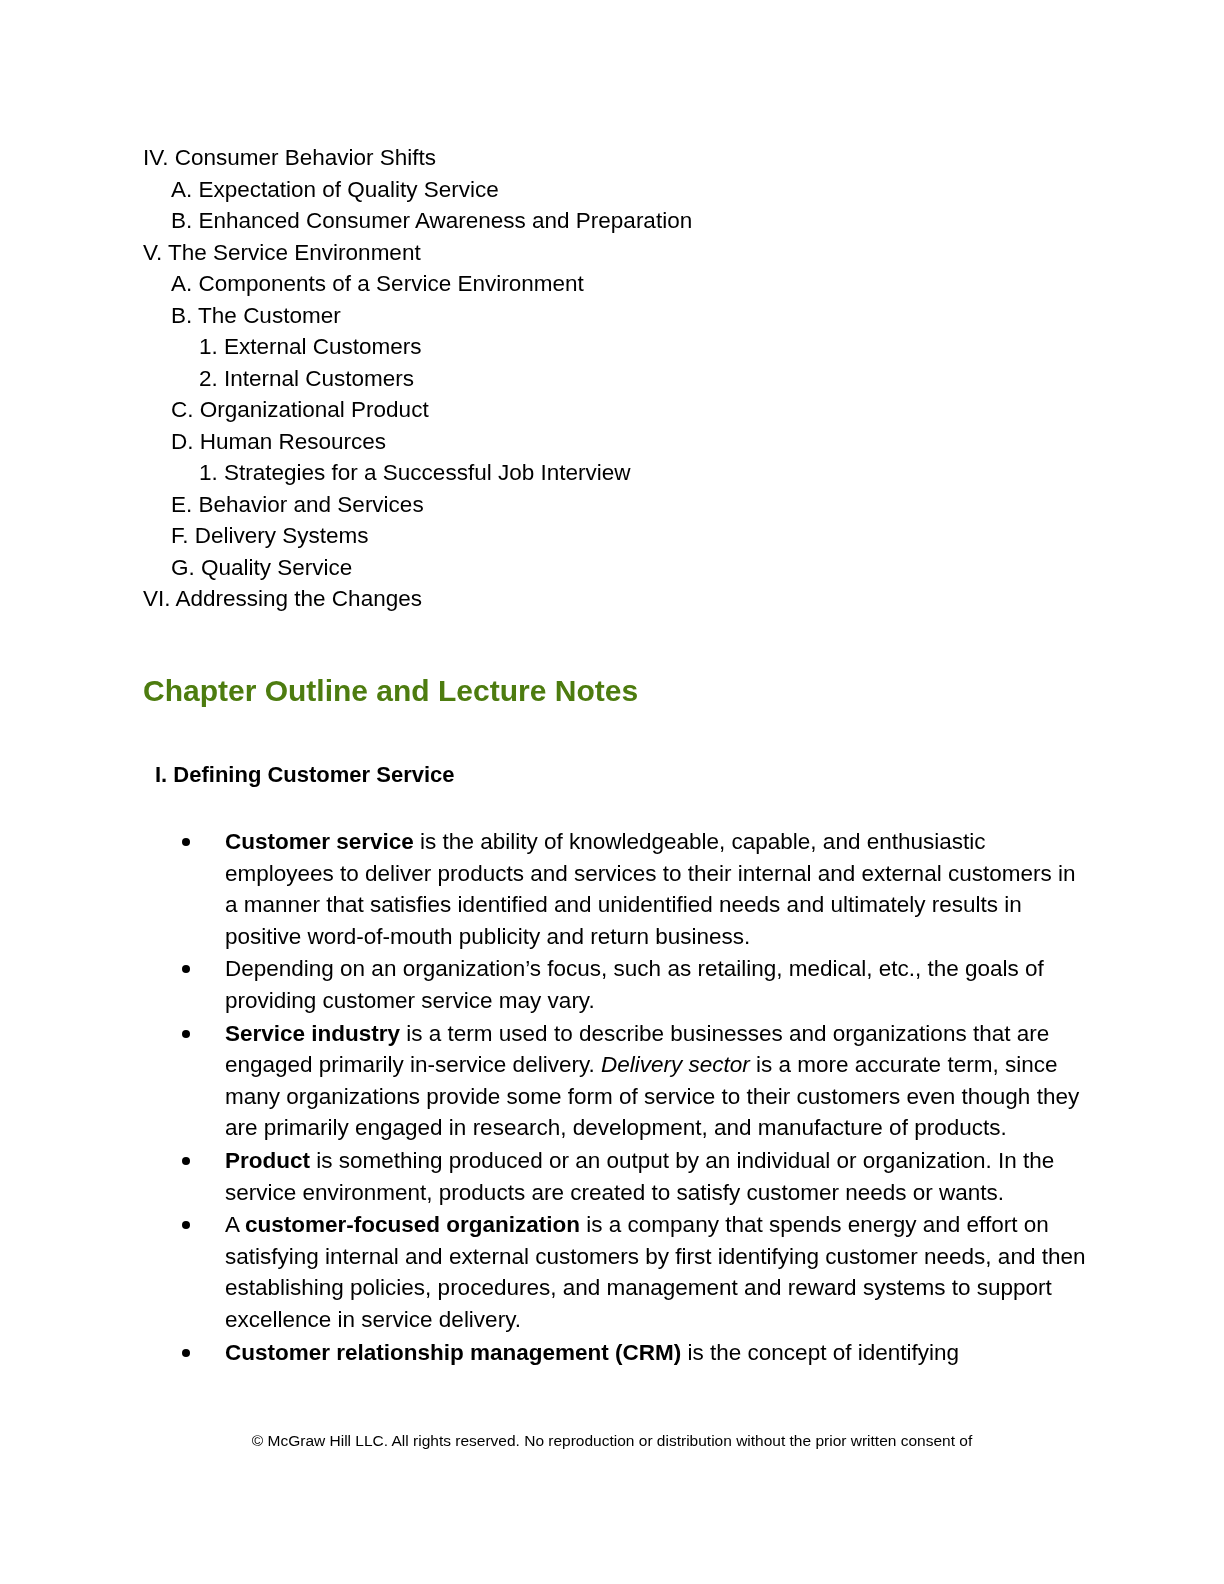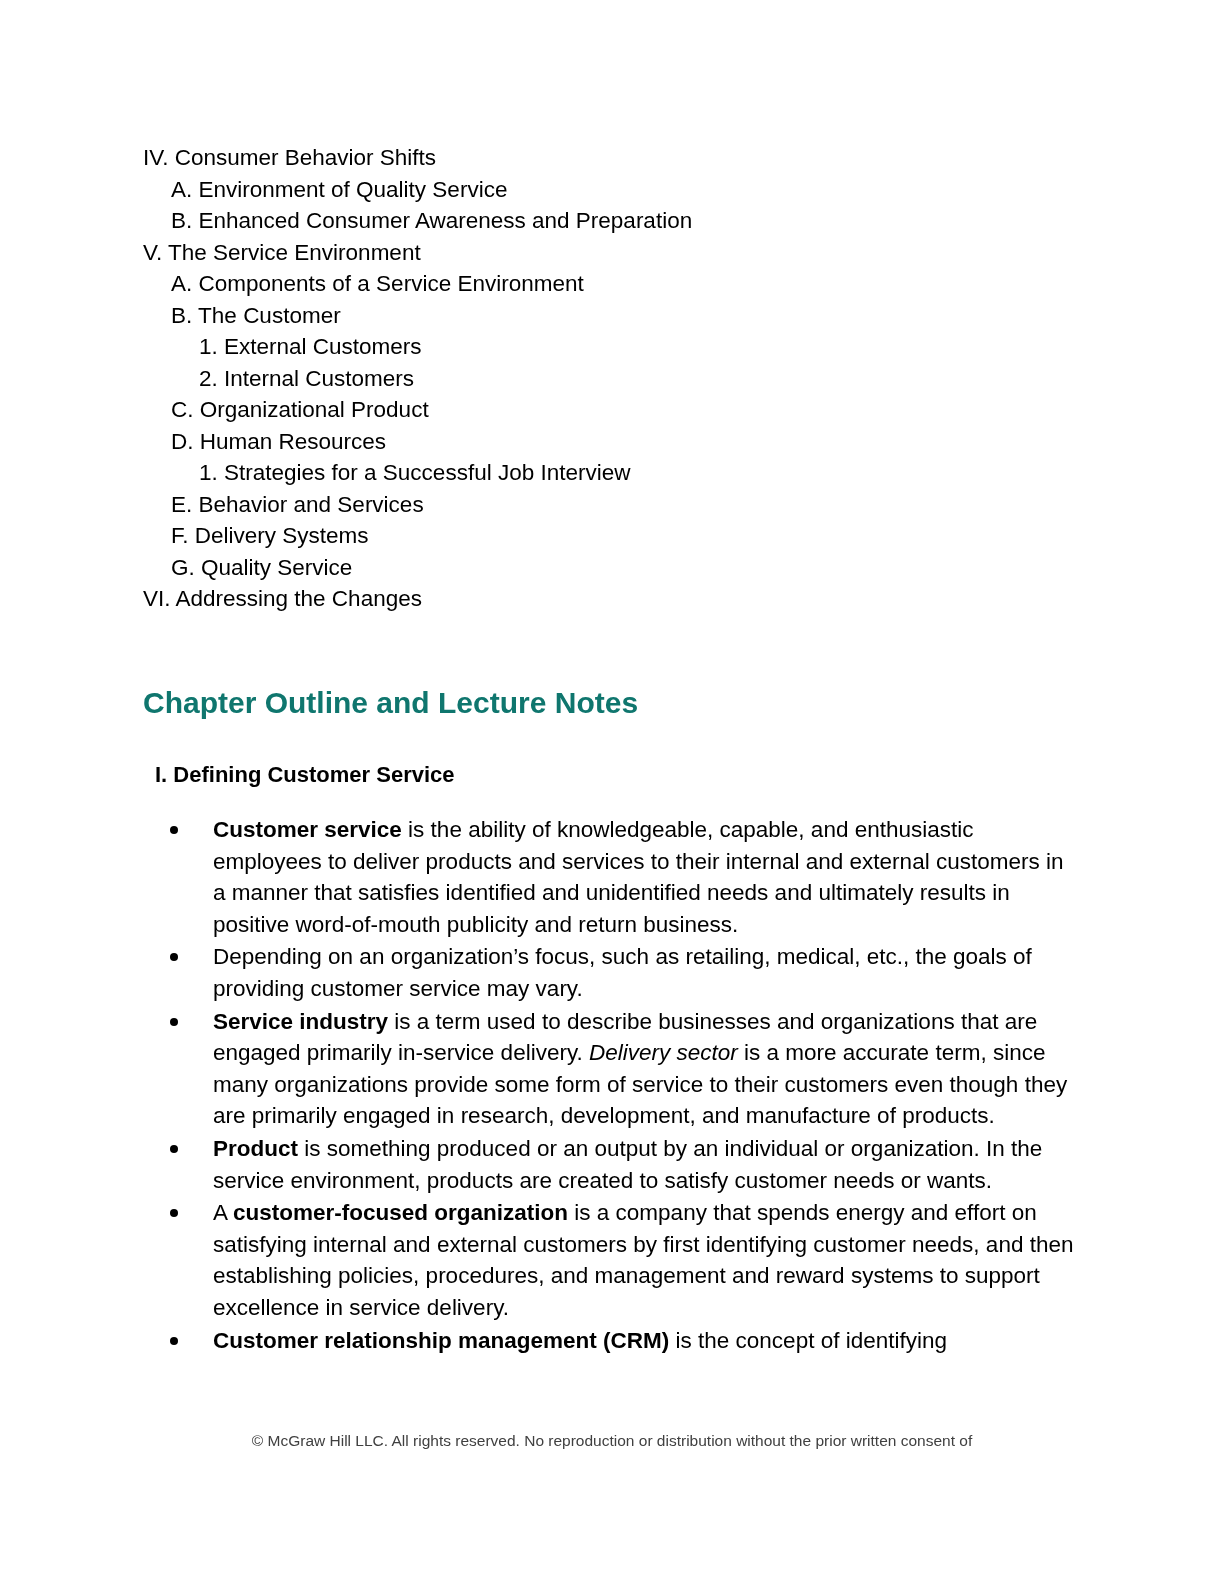--- a/index.html
+++ b/index.html
@@ -57,21 +57,21 @@
       margin: 12px;
       font-size: 22px;
       font-weight: bold;
       white-space: nowrap;
     }
     .notes {
       position: absolute;
       left: 160px;
       top: 814px;
       width: 920px;
-      margin: 0;
+      margin: 12px;
       padding: 0;
       list-style: none;
     }
     .notes li {
       position: relative;
       padding-left: 53px;
       font-size: 22.5px;
       line-height: 31.6px;
       margin-bottom: 1px;
     }
@@ -88,48 +88,48 @@
     .notes li i { font-style: italic; }
 
     .footer {
       position: absolute;
       left: 0;
       width: 1224px;
       top: 1431px;
       text-align: center;
       font-size: 15.5px;
       line-height: 19px;
-      color: #404040;
+      color: #000000;
     }
     .footer span { display: block; }
   </style>
 </head>
 <body>
 
 <div class="page">
 
   <ul class="outline">
     <li class="lvl0">IV. Consumer Behavior Shifts</li>
-    <li class="lvl1">A. Environment of Quality Service</li>
+    <li class="lvl1">A. Expectation of Quality Service</li>
     <li class="lvl1">B. Enhanced Consumer Awareness and Preparation</li>
     <li class="lvl0">V. The Service Environment</li>
     <li class="lvl1">A. Components of a Service Environment</li>
     <li class="lvl1">B. The Customer</li>
     <li class="lvl2">1. External Customers</li>
     <li class="lvl2">2. Internal Customers</li>
     <li class="lvl1">C. Organizational Product</li>
     <li class="lvl1">D. Human Resources</li>
     <li class="lvl2">1. Strategies for a Successful Job Interview</li>
     <li class="lvl1">E. Behavior and Services</li>
     <li class="lvl1">F. Delivery Systems</li>
     <li class="lvl1">G. Quality Service</li>
     <li class="lvl0">VI. Addressing the Changes</li>
   </ul>
 
-  <h1 class="chapter-heading" style="color: #0f766e; margin-top: 12px;">Chapter Outline and Lecture Notes</h1>
+  <h1 class="chapter-heading" style="color: #4d7c0f;">Chapter Outline and Lecture Notes</h1>
 
   <h2 class="section-heading">I. Defining Customer Service</h2>
 
   <ul class="notes">
     <li>
       <span class="bullet"></span>
       <b>Customer service</b><span> is the ability of knowledgeable, capable, and enthusiastic employees to deliver products and services to their internal and external customers in a manner that satisfies identified and unidentified needs and ultimately results in positive word-of-mouth publicity and return business.</span>
     </li>
     <li>
       <span class="bullet"></span>

